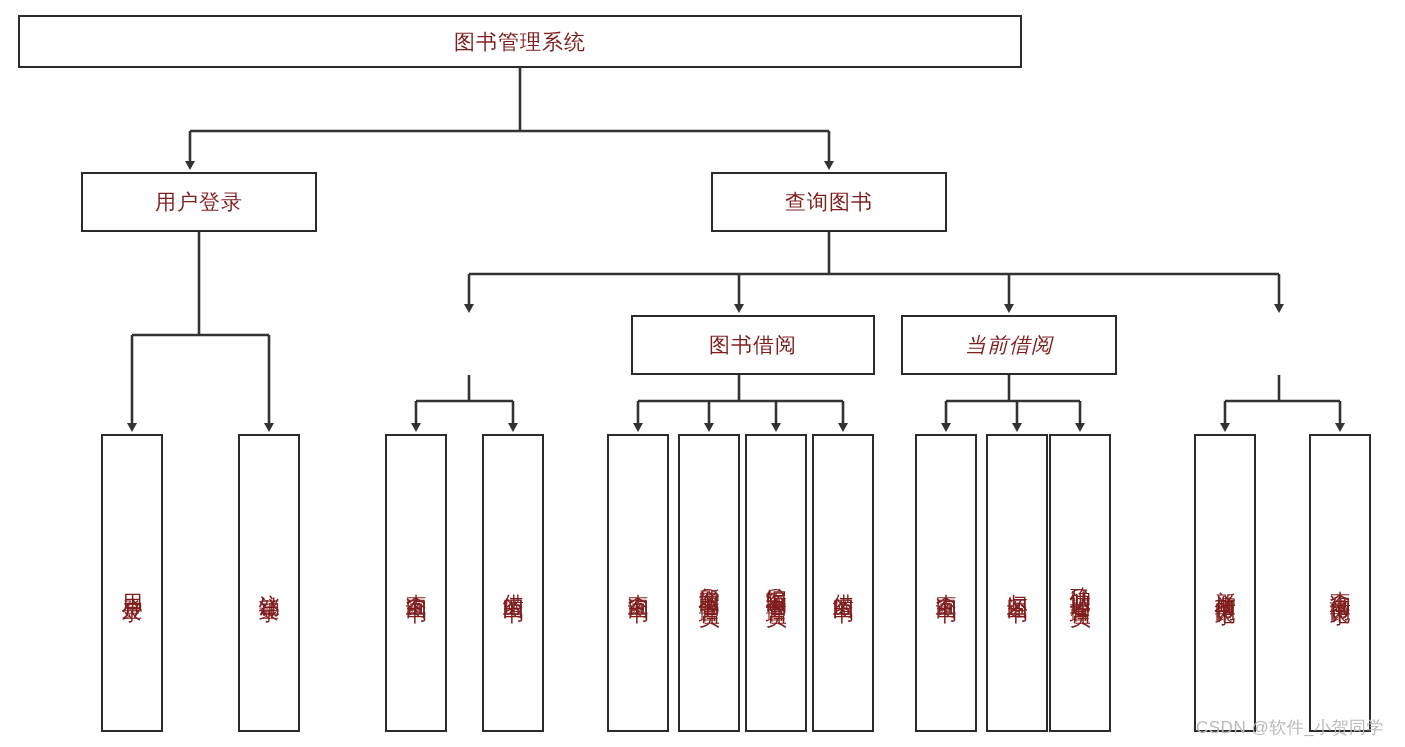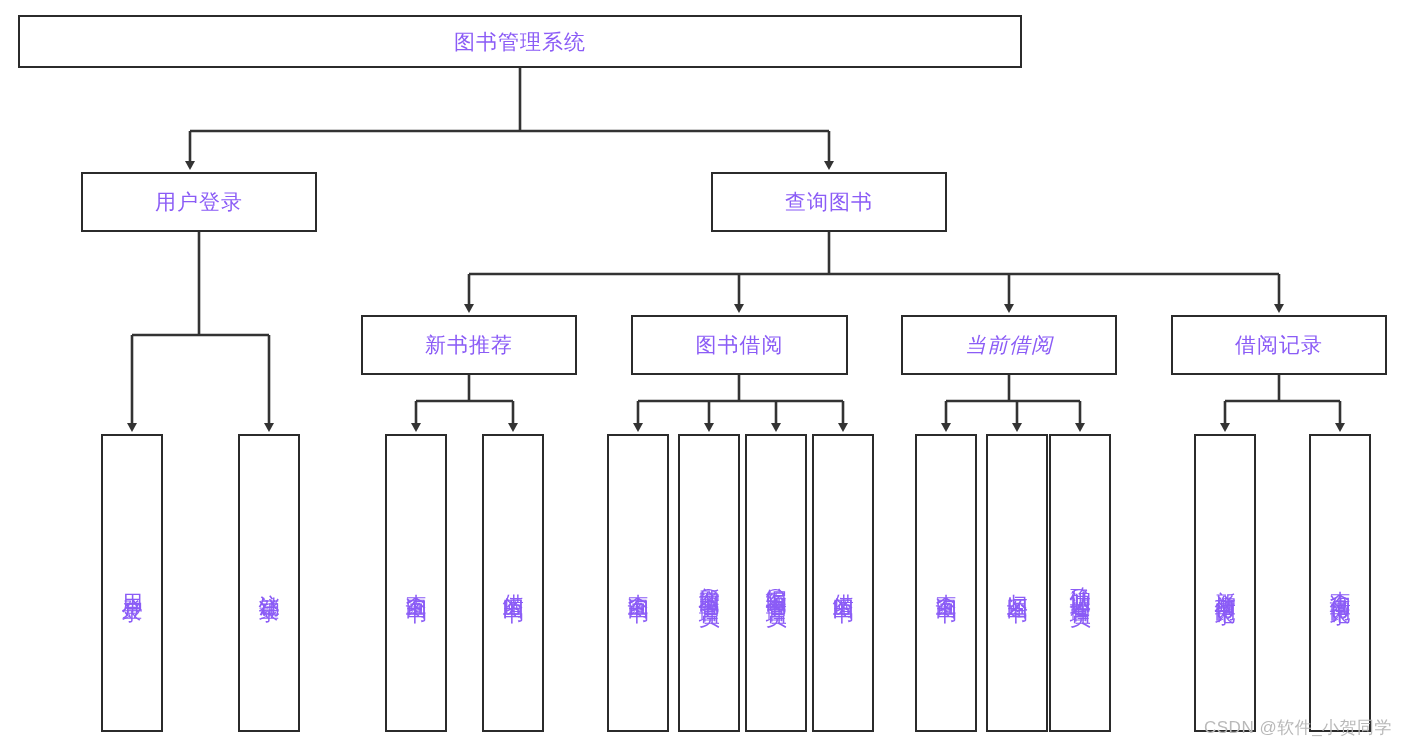--- a/index.html
+++ b/index.html
@@ -28,21 +28,21 @@
     pointer-events: none;
   }
   .node {
     position: absolute;
     box-sizing: border-box;
     background: #ffffff;
     border: 2px solid #2b2b2b;
     display: flex;
     align-items: center;
     justify-content: center;
-    color: #8b5cf6;
+    color: #7f1d1d;
     z-index: 2;
   }
   .node-horizontal {
     font-size: 21px;
     letter-spacing: 1px;
     line-height: 1.2;
     white-space: nowrap;
   }
   .node-vertical {
     writing-mode: vertical-rl;
@@ -55,21 +55,20 @@
     white-space: nowrap;
   }
   .watermark {
     position: absolute;
     font-size: 17px;
     color: #b9b9b9;
     letter-spacing: 0.5px;
     z-index: 5;
     white-space: nowrap;
     font-family: "Liberation Sans", "DejaVu Sans", sans-serif;
-    margin-left: 8px;
   }
 </style>
 </head>
 <body>
 
 <div id="diagram-root">
 
   <svg class="connectors" viewBox="0 0 1405 747" xmlns="http://www.w3.org/2000/svg">
     <defs>
       <marker id="arrowhead" markerWidth="9" markerHeight="10" refX="1" refY="5" orient="auto" markerUnits="userSpaceOnUse">
@@ -138,24 +137,22 @@
       <path d="M 1225,401 L 1225,424" marker-end="url(#arrowhead)"></path>
       <path d="M 1340,401 L 1340,424" marker-end="url(#arrowhead)"></path>
     </g>
   </svg>
 
   <div class="node node-horizontal" style="left: 18px; top: 15px; width: 1004px; height: 53px;">图书管理系统</div>
 
   <div class="node node-horizontal" style="left: 81px; top: 172px; width: 236px; height: 60px;">用户登录</div>
   <div class="node node-horizontal" style="left: 711px; top: 172px; width: 236px; height: 60px;">查询图书</div>
 
-  <div class="node node-horizontal" style="left: 361px; top: 315px; width: 216px; height: 60px;">新书推荐</div>
-  <div class="node node-horizontal" style="left: 631px; top: 315px; width: 217px; height: 60px;">图书借阅</div>
+  <div class="node node-horizontal" style="left: 631px; top: 315px; width: 244px; height: 60px;">图书借阅</div>
   <div class="node node-horizontal" style="left: 901px; top: 315px; width: 216px; height: 60px; font-style: italic;">当前借阅</div>
-  <div class="node node-horizontal" style="left: 1171px; top: 315px; width: 216px; height: 60px;">借阅记录</div>
 
   <div class="node node-vertical" style="left: 101px; top: 434px; width: 62px; height: 298px;">用户登录</div>
   <div class="node node-vertical" style="left: 238px; top: 434px; width: 62px; height: 298px;">注销登录</div>
   <div class="node node-vertical" style="left: 385px; top: 434px; width: 62px; height: 298px;">查询图书</div>
   <div class="node node-vertical" style="left: 482px; top: 434px; width: 62px; height: 298px;">借阅图书</div>
   <div class="node node-vertical" style="left: 607px; top: 434px; width: 62px; height: 298px;">查询图书</div>
   <div class="node node-vertical" style="left: 678px; top: 434px; width: 62px; height: 298px;">新增图书（管理员）</div>
   <div class="node node-vertical" style="left: 745px; top: 434px; width: 62px; height: 298px;">编辑图书（管理员）</div>
   <div class="node node-vertical" style="left: 812px; top: 434px; width: 62px; height: 298px;">借阅图书</div>
   <div class="node node-vertical" style="left: 915px; top: 434px; width: 62px; height: 298px;">查询图书</div>

